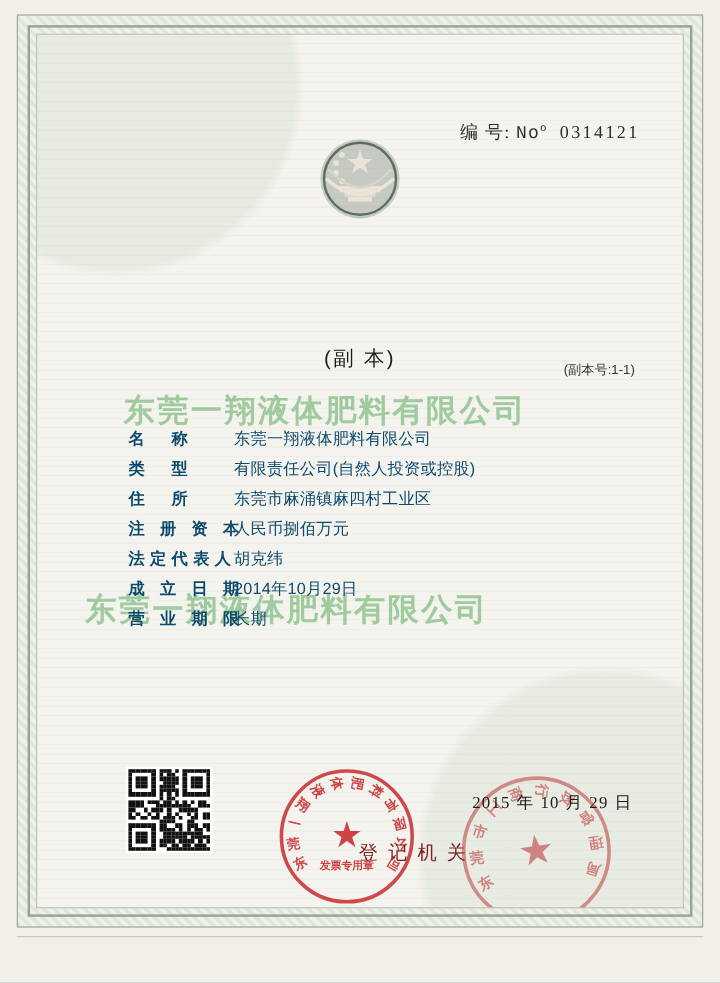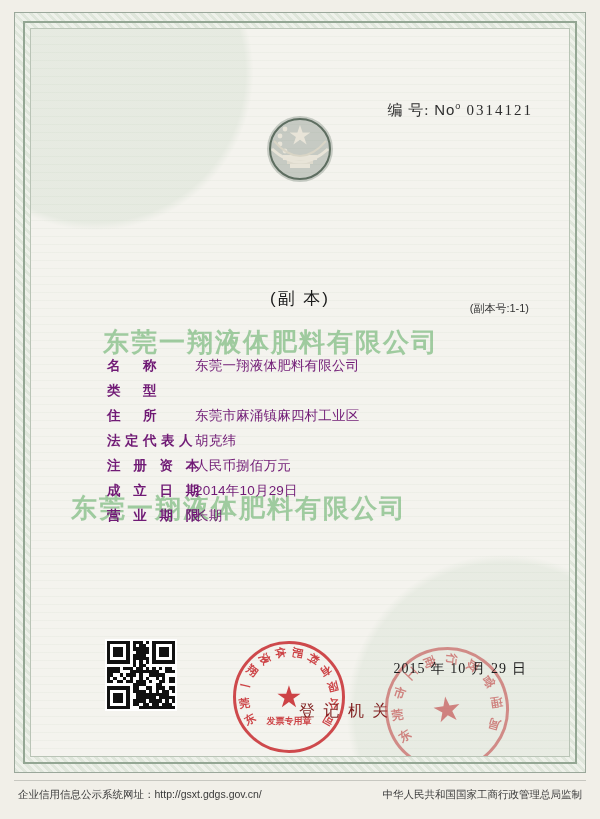--- a/index.html
+++ b/index.html
@@ -57,21 +57,21 @@
   .serial {
     position: absolute;
     top: 72px;
     right: 36px;
     font-size: 15px;
     color: #2d2d2d;
     letter-spacing: 1px;
     font-family: "Liberation Serif", serif;
   }
   .serial .no-sym {
-    font-family: Liberation Sans, sans-serif;
+    font-family: Liberation Mono, monospace;
     font-size: 15px;
     position: relative;
   }
   .serial .no-sym sup { font-size: 9px; vertical-align: 6px; }
   .serial .digits { letter-spacing: 2px; }
 
   
   .emblem {
     position: absolute;
     left: 50%;
@@ -128,21 +128,21 @@
     position: absolute;
     top: 328px;
     left: 76px;
     right: 40px;
   }
   .row {
     display: flex;
     align-items: center;
     margin-bottom: 7px;
     font-size: 13.5px;
-    color: #701a75;
+    color: #0c4a6e;
   }
   .row .label {
     width: 88px;
     flex: 0 0 88px;
     letter-spacing: 4.5px;
     font-weight: bold;
     white-space: nowrap;
   }
   .row .value {
     flex: 1 1 auto;
@@ -344,32 +344,33 @@
         <div class="wm wm2">东莞一翔液体肥料有限公司</div>
 
 
         <div class="fields">
           <div class="row">
             <div class="label">名　称</div>
             <div class="value">东莞一翔液体肥料有限公司</div>
           </div>
           <div class="row">
             <div class="label">类　型</div>
+            <div class="value">有限责任公司(自然人投资或控股)</div>
           </div>
           <div class="row">
             <div class="label">住　所</div>
             <div class="value">东莞市麻涌镇麻四村工业区</div>
           </div>
           <div class="row">
+            <div class="label">注 册 资 本</div>
+            <div class="value">人民币捌佰万元</div>
+          </div>
+          <div class="row">
             <div class="label">法定代表人</div>
             <div class="value">胡克纬</div>
-          </div>
-          <div class="row">
-            <div class="label">注 册 资 本</div>
-            <div class="value">人民币捌佰万元</div>
           </div>
           <div class="row">
             <div class="label">成 立 日 期</div>
             <div class="value">2014年10月29日</div>
           </div>
           <div class="row">
             <div class="label">营 业 期 限</div>
             <div class="value">长期</div>
           </div>
         </div>
@@ -864,17 +865,13 @@
           <span>月</span>
           <span class="num">29</span>
           <span>日</span>
         </div>
 
       </div>
     </div>
   </div>
 
   <div class="footer-rule"></div>
-  <div class="footer">
-    <div class="left">企业信用信息公示系统网址：http://gsxt.gdgs.gov.cn/</div>
-    <div class="right">中华人民共和国国家工商行政管理总局监制</div>
-  </div>
 </div>
 
 </body></html>

